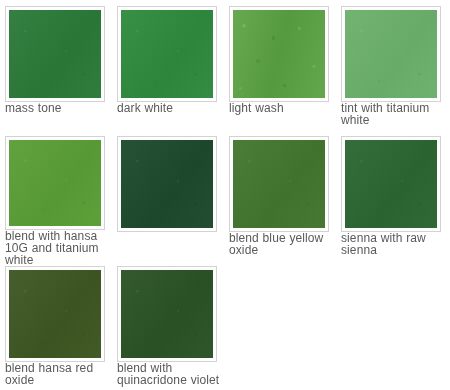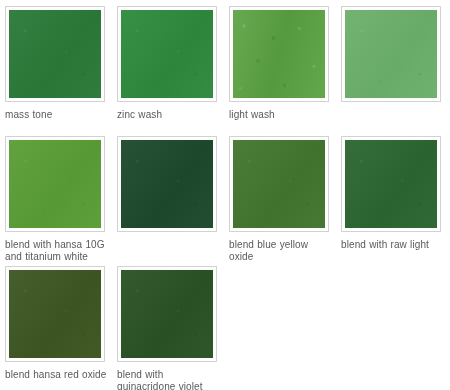--- a/index.html
+++ b/index.html
@@ -65,22 +65,21 @@
       radial-gradient(circle at 12% 18%, rgba(255,255,255,0.13) 0 1.5px, transparent 2px),
       radial-gradient(circle at 44% 32%, rgba(0,0,0,0.09) 0 1.6px, transparent 2.1px),
       radial-gradient(circle at 72% 21%, rgba(255,255,255,0.11) 0 1.3px, transparent 1.8px),
       radial-gradient(circle at 27% 58%, rgba(0,0,0,0.08) 0 1.7px, transparent 2.2px),
       radial-gradient(circle at 88% 64%, rgba(255,255,255,0.1) 0 1.4px, transparent 1.9px),
       radial-gradient(circle at 56% 86%, rgba(0,0,0,0.085) 0 1.5px, transparent 2px),
       radial-gradient(circle at 8% 89%, rgba(255,255,255,0.09) 0 1.2px, transparent 1.7px),
       linear-gradient(104deg, rgba(255,255,255,0.07) 0%, rgba(0,0,0,0.06) 50%, rgba(255,255,255,0.05) 100%);
   }
   .swatch-caption {
-    margin-top: 7px;
-    font-size: 10px;
+    font-size: 12px;
     line-height: 12px;
     color: #595959;
     letter-spacing: 0.1px;
     max-width: 104px;
     word-spacing: 0.3px;
   }
 </style>
 </head>
 <body>
 
@@ -88,32 +87,33 @@
     <div class="swatch-cell">
       <div class="swatch-frame">
         <div class="swatch-color" style="background-color: rgb(43, 122, 57);"></div>
       </div>
       <div class="swatch-caption">mass tone</div>
     </div>
     <div class="swatch-cell">
       <div class="swatch-frame">
         <div class="swatch-color" style="background-color: rgb(47, 138, 62);"></div>
       </div>
-      <div class="swatch-caption">zinc wash</div>
+      <div class="swatch-caption">dark white</div>
     </div>
     <div class="swatch-cell">
       <div class="swatch-frame">
         <div class="swatch-color textured" style="background-color: rgb(91, 163, 67);"></div>
       </div>
       <div class="swatch-caption">light wash</div>
     </div>
     <div class="swatch-cell">
       <div class="swatch-frame">
         <div class="swatch-color" style="background-color: rgb(108, 176, 107);"></div>
       </div>
+      <div class="swatch-caption">tint with titanium white</div>
     </div>
     <div class="swatch-cell">
       <div class="swatch-frame">
         <div class="swatch-color" style="background-color: rgb(90, 158, 54);"></div>
       </div>
       <div class="swatch-caption">blend with hansa 10G and titanium white</div>
     </div>
     <div class="swatch-cell">
       <div class="swatch-frame">
         <div class="swatch-color" style="background-color: rgb(30, 74, 44);"></div>
@@ -122,21 +122,21 @@
     <div class="swatch-cell">
       <div class="swatch-frame">
         <div class="swatch-color" style="background-color: rgb(67, 118, 47);"></div>
       </div>
       <div class="swatch-caption">blend blue yellow oxide</div>
     </div>
     <div class="swatch-cell">
       <div class="swatch-frame">
         <div class="swatch-color" style="background-color: rgb(44, 102, 50);"></div>
       </div>
-      <div class="swatch-caption">blend with raw light</div>
+      <div class="swatch-caption">sienna with raw sienna</div>
     </div>
     <div class="swatch-cell">
       <div class="swatch-frame">
         <div class="swatch-color" style="background-color: rgb(61, 87, 34);"></div>
       </div>
       <div class="swatch-caption">blend hansa red oxide</div>
     </div>
     <div class="swatch-cell">
       <div class="swatch-frame">
         <div class="swatch-color" style="background-color: rgb(43, 82, 38);"></div>

